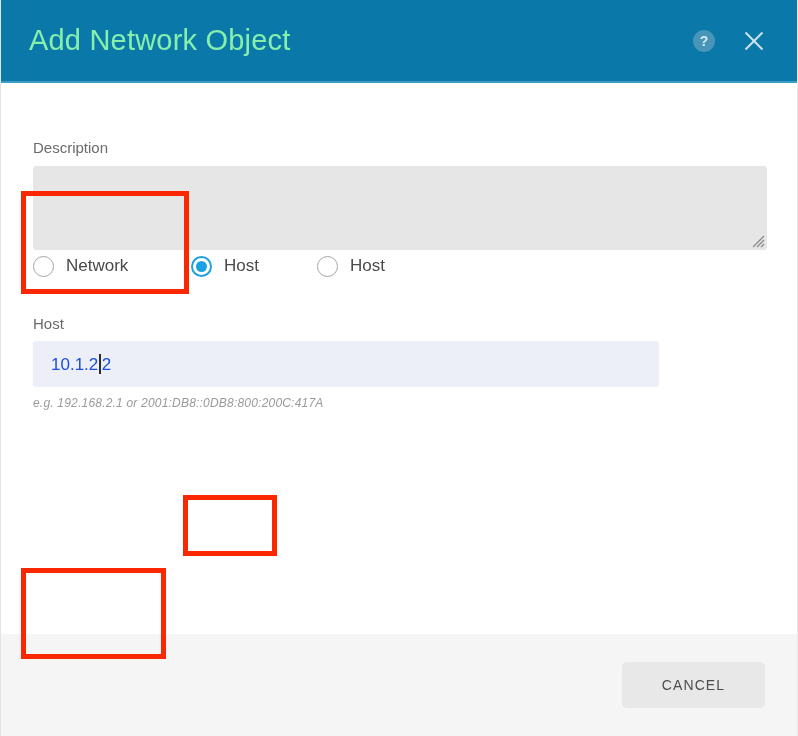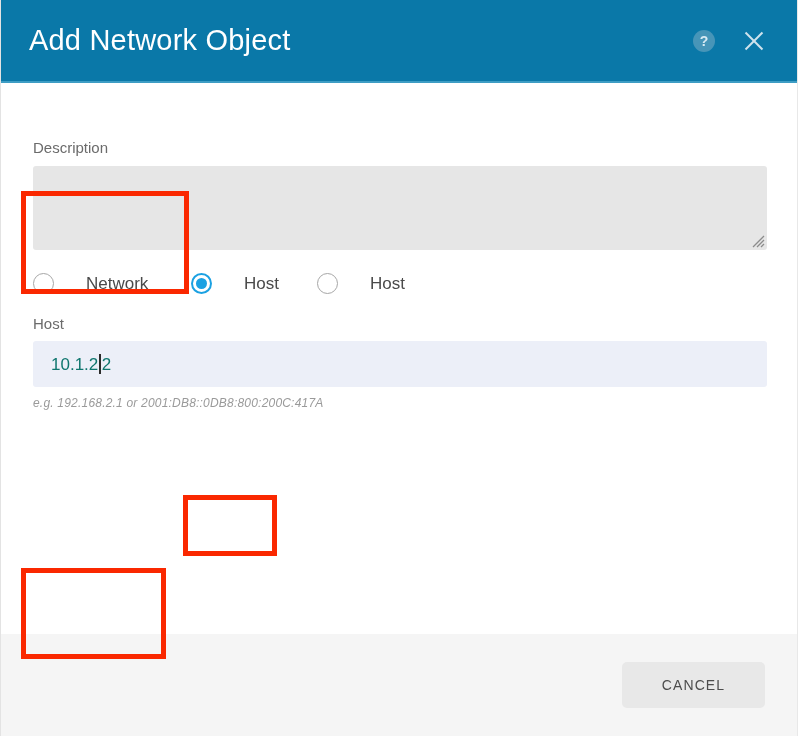--- a/index.html
+++ b/index.html
@@ -36,21 +36,21 @@
     background: #0a78a8;
     border-bottom: 2px solid #3e9dc4;
     display: flex;
     align-items: center;
     padding: 0 22px 0 28px;
     box-sizing: border-box;
     flex: none;
     position: relative;
   }
   .dialog-title {
-    color: #ffffff;
+    color: #86efac;
     font-size: 29px;
     font-weight: 400;
     letter-spacing: 0.2px;
     line-height: 1;
     white-space: nowrap;
   }
   .title-actions {
     margin-left: auto;
     display: flex;
     align-items: center;
@@ -155,24 +155,23 @@
   .type-label { margin-top: 36px; }
 
   .radio-row {
     display: flex;
     align-items: center;
     margin-top: 6px;
     height: 38px;
   }
   .radio-item {
     display: flex;
-    align-items: flex-end;
+    align-items: flex-start;
     cursor: pointer;
     height: 38px;
-    gap: 20px;
   }
   .radio-item.network { width: 145px; }
   .radio-item.host    { width: 139px; padding-left: 13px; box-sizing: border-box; }
   .radio-item.fqdn    { width: 130px; }
   .radio-item.range   { width: 130px; }
 
   .radio-circle {
     width: 21px;
     height: 21px;
     border-radius: 50%;
@@ -262,26 +261,26 @@
   
   .caret {
     display: inline-block;
     width: 1.5px;
     height: 20px;
     background: #2b2b2b;
     vertical-align: -4px;
     margin: 0 1px;
   }
   .fake-input {
-    width: 734px;
+    width: 626px;
     height: 46px;
     border-radius: 3px;
     box-sizing: border-box;
     font-size: 17px;
-    color: #0f766e;
+    color: #1d4ed8;
     padding: 0 18px;
     display: flex;
     align-items: center;
     background: #eceff8;
   }
   .fake-input span { line-height: 1; }
 </style>
 </head>
 <body>
 

